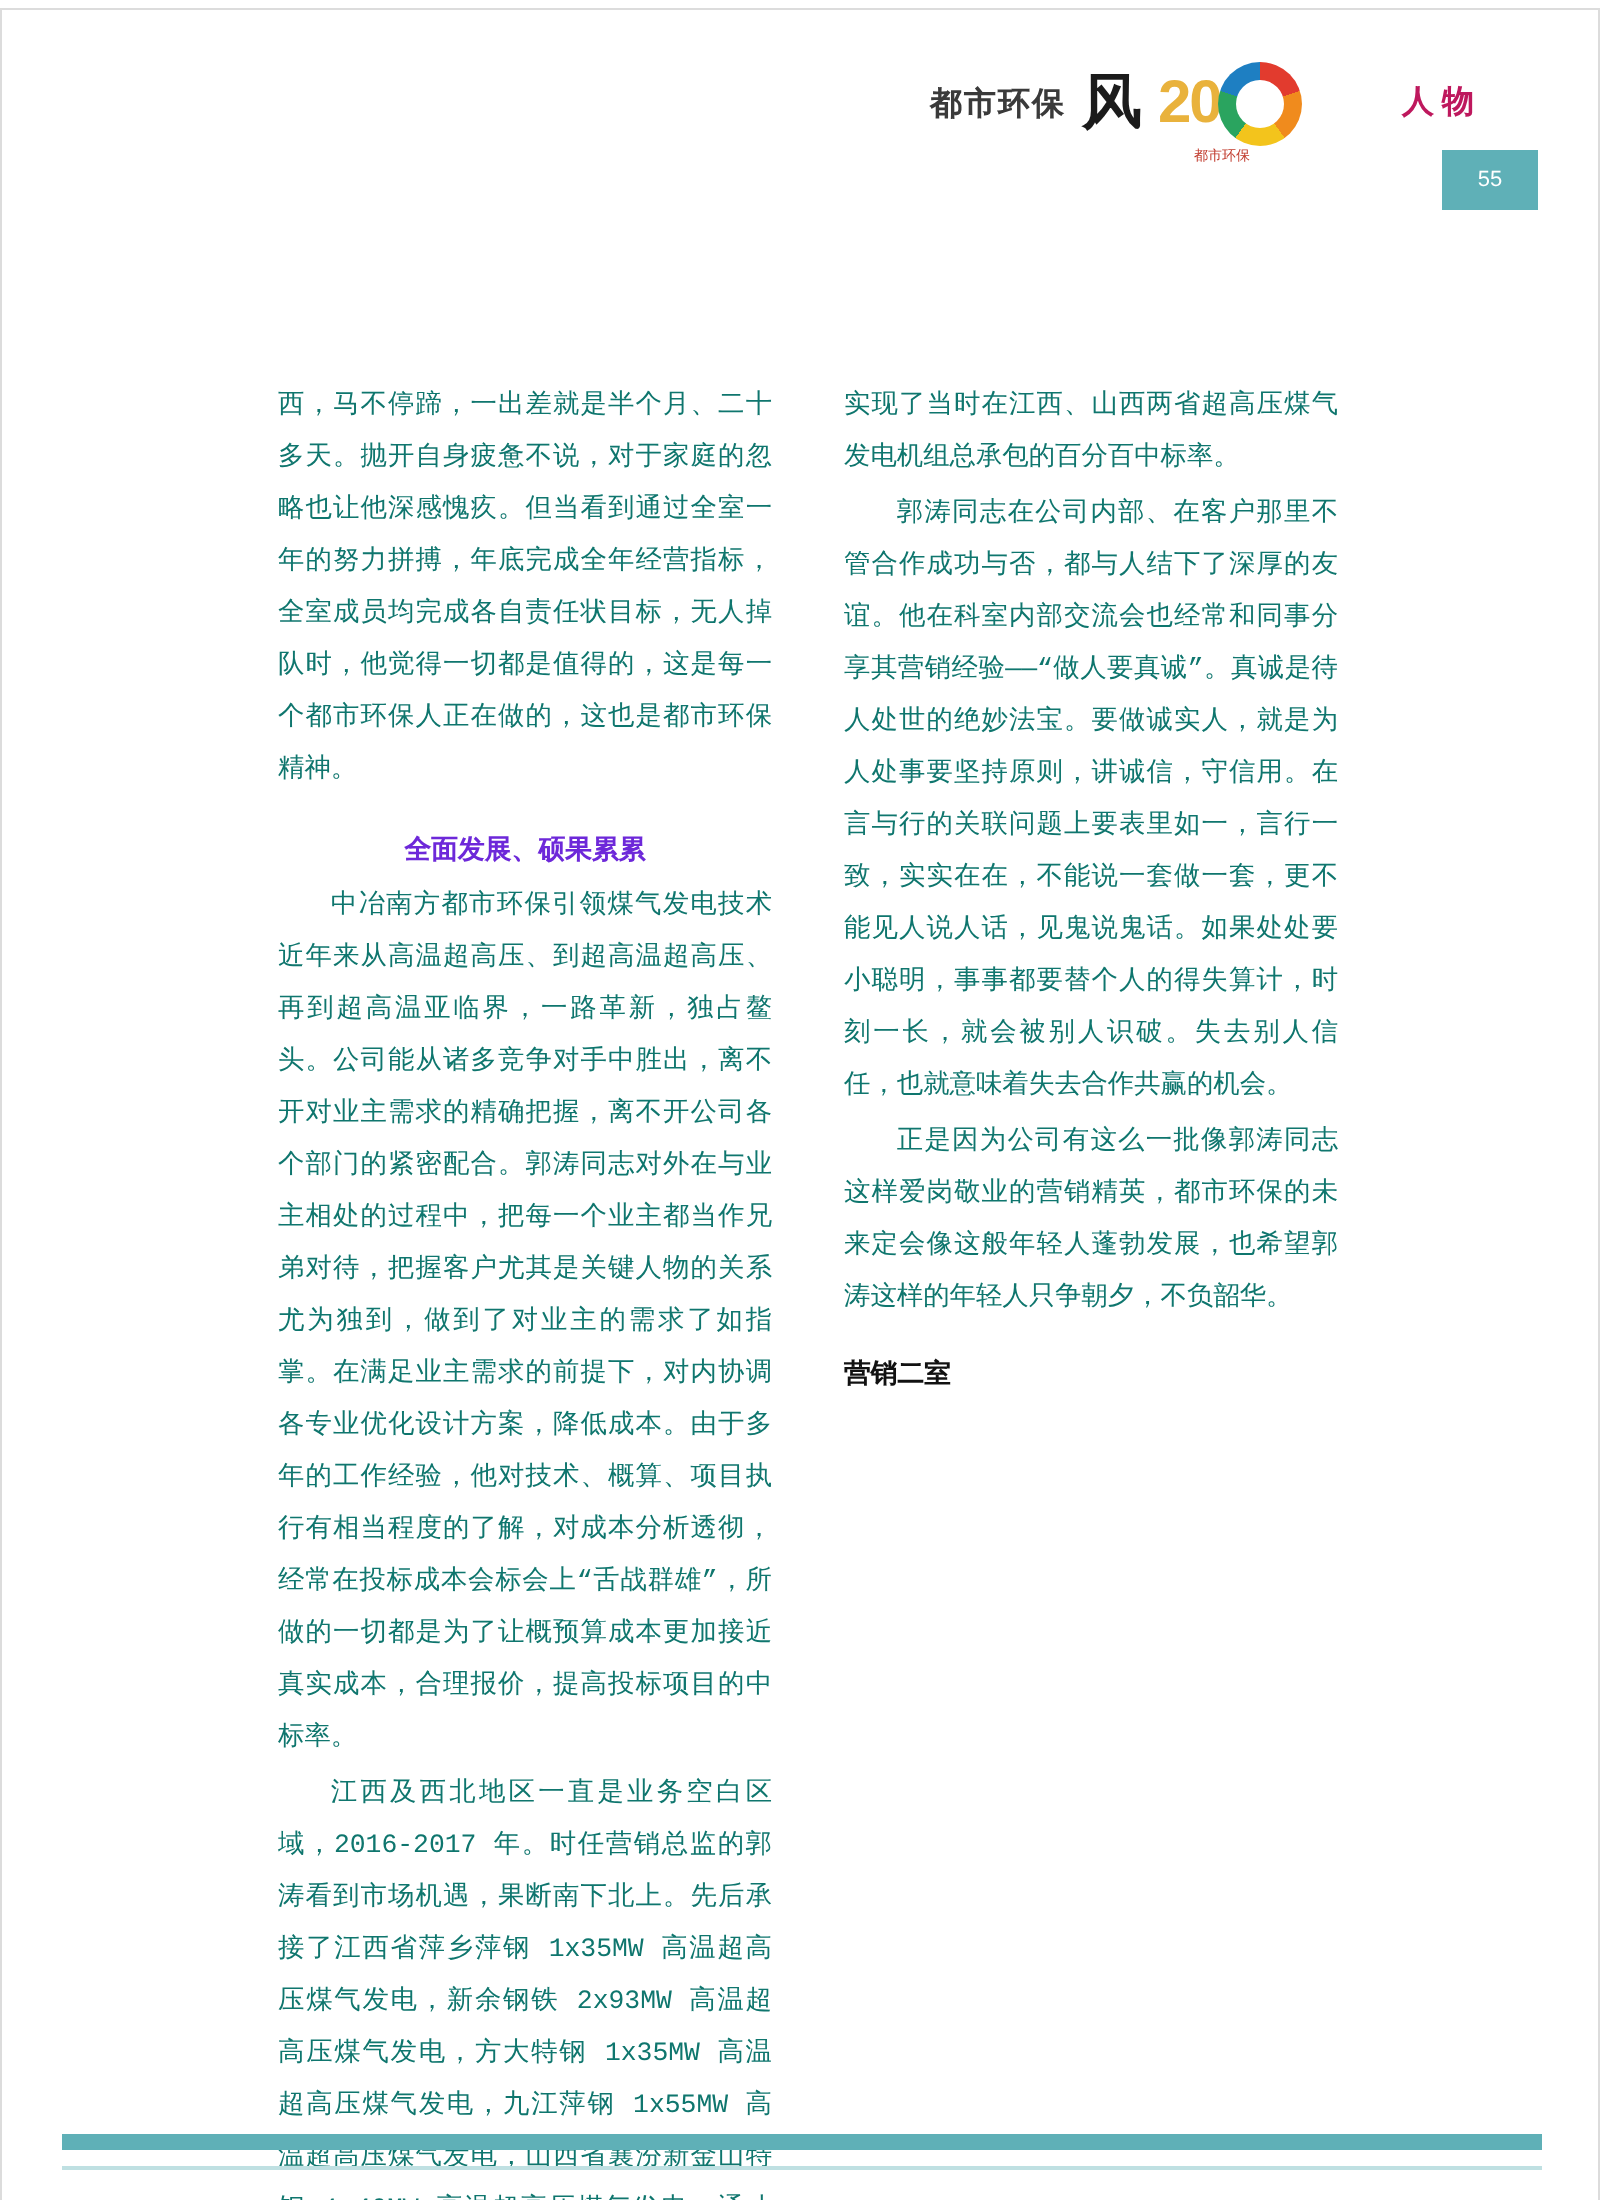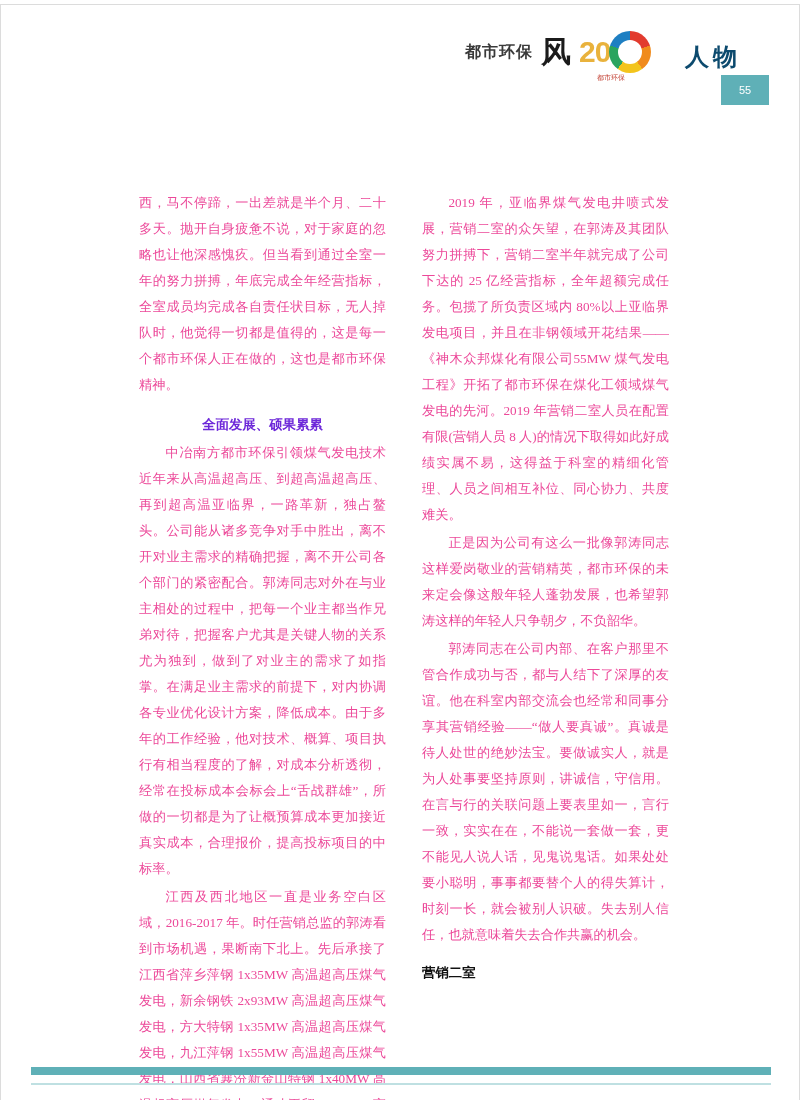--- a/index.html
+++ b/index.html
@@ -101,23 +101,23 @@
     font-size: 7px;
     color: #c0392b;
     white-space: nowrap;
   }
 
   .section-title {
     position: absolute;
     right: 60px;
     top: 18px;
     font-family: "Liberation Serif", "DejaVu Serif", serif;
-    font-size: 24px;
-    font-weight: bold;
-    color: #0c4a6e;
+    font-size: 16px;
+    font-weight: bold;
+    color: #be185d;
     letter-spacing: 4px;
   }
 
   .page-num-box {
     position: absolute;
     right: 30px;
     top: 70px;
     width: 48px;
     height: 30px;
     background: #5fb0b7;
@@ -138,25 +138,25 @@
     display: flex;
     gap: 36px;
   }
   .col {
     width: 247px;
   }
   p.para {
     margin: 0 0 2px 0;
     font-size: 13.2px;
     line-height: 26px;
-    color: #ec4899;
+    color: #0f766e;
     text-align: justify;
     text-justify: inter-ideograph;
     text-indent: 2em;
-    font-family: Liberation Serif, serif;
+    font-family: Liberation Mono, monospace;
   }
   p.para.noindent { text-indent: 0; }
 
   h3.subhead {
     margin: 14px 0 2px 0;
     font-size: 13.4px;
     line-height: 26px;
     font-weight: bold;
     text-align: center;
     color: #6d28d9;
@@ -215,23 +215,23 @@
   <div class="columns">
 
     <div class="col">
       <p class="para noindent">西，马不停蹄，一出差就是半个月、二十多天。抛开自身疲惫不说，对于家庭的忽略也让他深感愧疚。但当看到通过全室一年的努力拼搏，年底完成全年经营指标，全室成员均完成各自责任状目标，无人掉队时，他觉得一切都是值得的，这是每一个都市环保人正在做的，这也是都市环保精神。</p>
       <h3 class="subhead">全面发展、硕果累累</h3>
       <p class="para">中冶南方都市环保引领煤气发电技术近年来从高温超高压、到超高温超高压、再到超高温亚临界，一路革新，独占鳌头。公司能从诸多竞争对手中胜出，离不开对业主需求的精确把握，离不开公司各个部门的紧密配合。郭涛同志对外在与业主相处的过程中，把每一个业主都当作兄弟对待，把握客户尤其是关键人物的关系尤为独到，做到了对业主的需求了如指掌。在满足业主需求的前提下，对内协调各专业优化设计方案，降低成本。由于多年的工作经验，他对技术、概算、项目执行有相当程度的了解，对成本分析透彻，经常在投标成本会标会上“舌战群雄”，所做的一切都是为了让概预算成本更加接近真实成本，合理报价，提高投标项目的中标率。</p>
       <p class="para">江西及西北地区一直是业务空白区域，2016-2017 年。时任营销总监的郭涛看到市场机遇，果断南下北上。先后承接了江西省萍乡萍钢 1x35MW 高温超高压煤气发电，新余钢铁 2x93MW 高温超高压煤气发电，方大特钢 1x35MW 高温超高压煤气发电，九江萍钢 1x55MW 高温超高压煤气发电，山西省襄汾新金山特钢 1x40MW 高温超高压煤气发电，通才工贸 1x80MW 高温超高压煤气发电等，</p>
     </div>
 
     <div class="col">
-      <p class="para">2019 年，亚临界煤气发电井喷式发展，营销二室的众矢望，在郭涛及其团队努力拼搏下，营销二室半年就完成了公司下达的 25 亿经营指标，全年超额完成任务。包揽了所负责区域内 80%以上亚临界发电项目，并且在非钢领域开花结果——《神木众邦煤化有限公司55MW 煤气发电工程》开拓了都市环保在煤化工领域煤气发电的先河。2019 年营销二室人员在配置有限(营销人员 8 人)的情况下取得如此好成绩实属不易，这得益于科室的精细化管理、人员之间相互补位、同心协力、共度难关。</p>
+      <p class="para noindent">实现了当时在江西、山西两省超高压煤气发电机组总承包的百分百中标率。</p>
+      <p class="para">郭涛同志在公司内部、在客户那里不管合作成功与否，都与人结下了深厚的友谊。他在科室内部交流会也经常和同事分享其营销经验——“做人要真诚”。真诚是待人处世的绝妙法宝。要做诚实人，就是为人处事要坚持原则，讲诚信，守信用。在言与行的关联问题上要表里如一，言行一致，实实在在，不能说一套做一套，更不能见人说人话，见鬼说鬼话。如果处处要小聪明，事事都要替个人的得失算计，时刻一长，就会被别人识破。失去别人信任，也就意味着失去合作共赢的机会。</p>
       <p class="para">正是因为公司有这么一批像郭涛同志这样爱岗敬业的营销精英，都市环保的未来定会像这般年轻人蓬勃发展，也希望郭涛这样的年轻人只争朝夕，不负韶华。</p>
-      <p class="para">郭涛同志在公司内部、在客户那里不管合作成功与否，都与人结下了深厚的友谊。他在科室内部交流会也经常和同事分享其营销经验——“做人要真诚”。真诚是待人处世的绝妙法宝。要做诚实人，就是为人处事要坚持原则，讲诚信，守信用。在言与行的关联问题上要表里如一，言行一致，实实在在，不能说一套做一套，更不能见人说人话，见鬼说鬼话。如果处处要小聪明，事事都要替个人的得失算计，时刻一长，就会被别人识破。失去别人信任，也就意味着失去合作共赢的机会。</p>
       <div class="signature">营销二室</div>
     </div>
 
   </div>
 
   <div class="footer-bar"></div>
   <div class="footer-bar-2"></div>
 
 </div>
 

